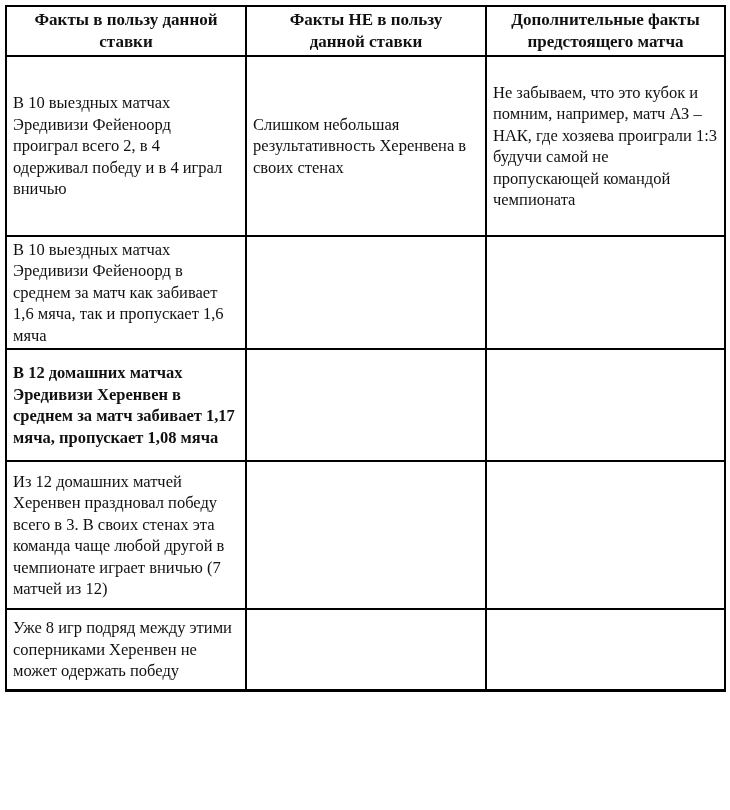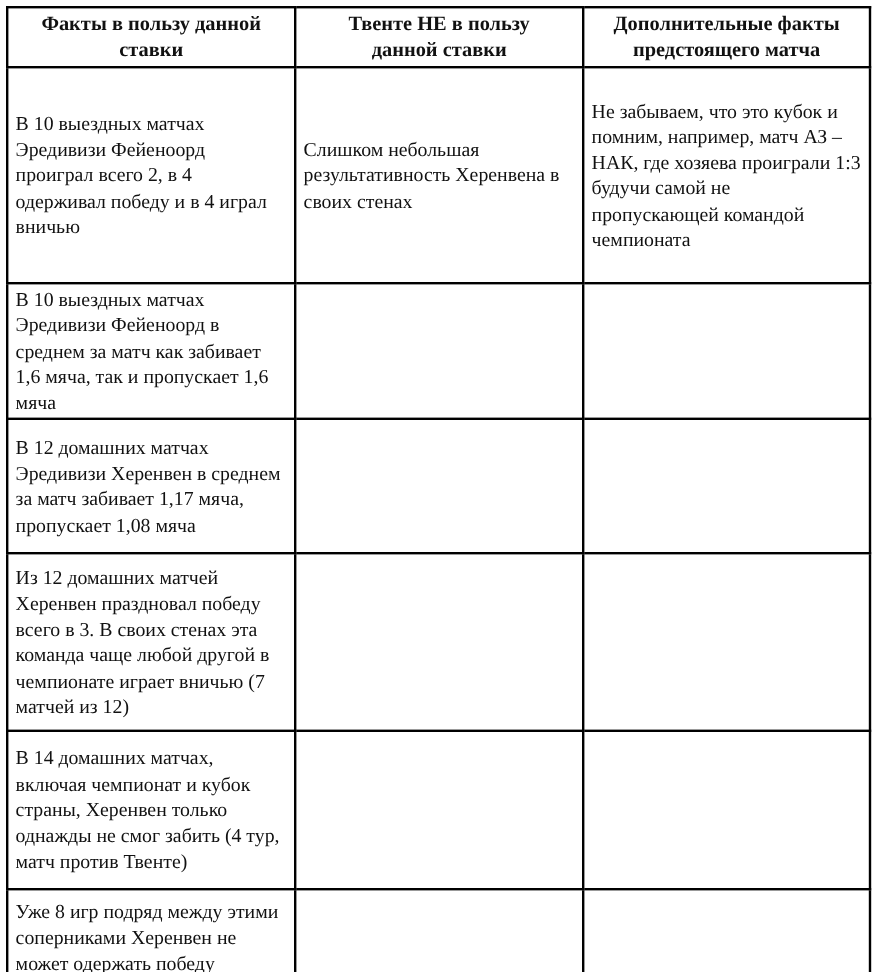--- a/index.html
+++ b/index.html
@@ -40,38 +40,38 @@
     line-height: 22px;
     padding: 2px 20px;
   }
   table.facts td {
     text-align: left;
   }
   
   tr.hdr  { height: 50px; }
   tr.r0   { height: 180px; }
   tr.r1   { height: 113px; }
-  tr.r2   { height: 112px; }
+  tr.r2   { height: 112px; font-weight: bold; }
   tr.r3   { height: 148px; }
   tr.r4   { height: 132px; }
   tr.r5   { height: 81px; }
 </style>
 </head>
 <body>
 
 <table class="facts">
   <colgroup>
     <col style="width:240px">
     <col style="width:240px">
     <col style="width:239px">
   </colgroup>
   <thead>
     <tr class="hdr">
       <th>Факты в пользу данной ставки</th>
-      <th>Твенте НЕ в пользу данной ставки</th>
+      <th>Факты НЕ в пользу данной ставки</th>
       <th>Дополнительные факты предстоящего матча</th>
     </tr>
   </thead>
   <tbody>
     <tr class="r0">
       <td>В 10 выездных матчах Эредивизи Фейеноорд проиграл всего 2, в 4 одерживал победу и в 4 играл вничью</td>
       <td>Слишком небольшая результативность Херенвена в своих стенах</td>
       <td>Не забываем, что это кубок и помним, например, матч АЗ – НАК, где хозяева проиграли 1:3 будучи самой не пропускающей командой чемпионата</td>
     </tr>
     <tr class="r1">
@@ -82,24 +82,19 @@
     <tr class="r2">
       <td>В 12 домашних матчах Эредивизи Херенвен в среднем за матч забивает 1,17 мяча, пропускает 1,08 мяча</td>
       <td></td>
       <td></td>
     </tr>
     <tr class="r3">
       <td>Из 12 домашних матчей Херенвен праздновал победу всего в 3. В своих стенах эта команда чаще любой другой в чемпионате играет вничью (7 матчей из 12)</td>
       <td></td>
       <td></td>
     </tr>
-    <tr class="r4">
-      <td>В 14 домашних матчах, включая чемпионат и кубок страны, Херенвен только однажды не смог забить (4 тур, матч против Твенте)</td>
-      <td></td>
-      <td></td>
-    </tr>
     <tr class="r5">
       <td>Уже 8 игр подряд между этими соперниками Херенвен не может одержать победу</td>
       <td></td>
       <td></td>
     </tr>
   </tbody>
 </table>
 
 </body></html>

